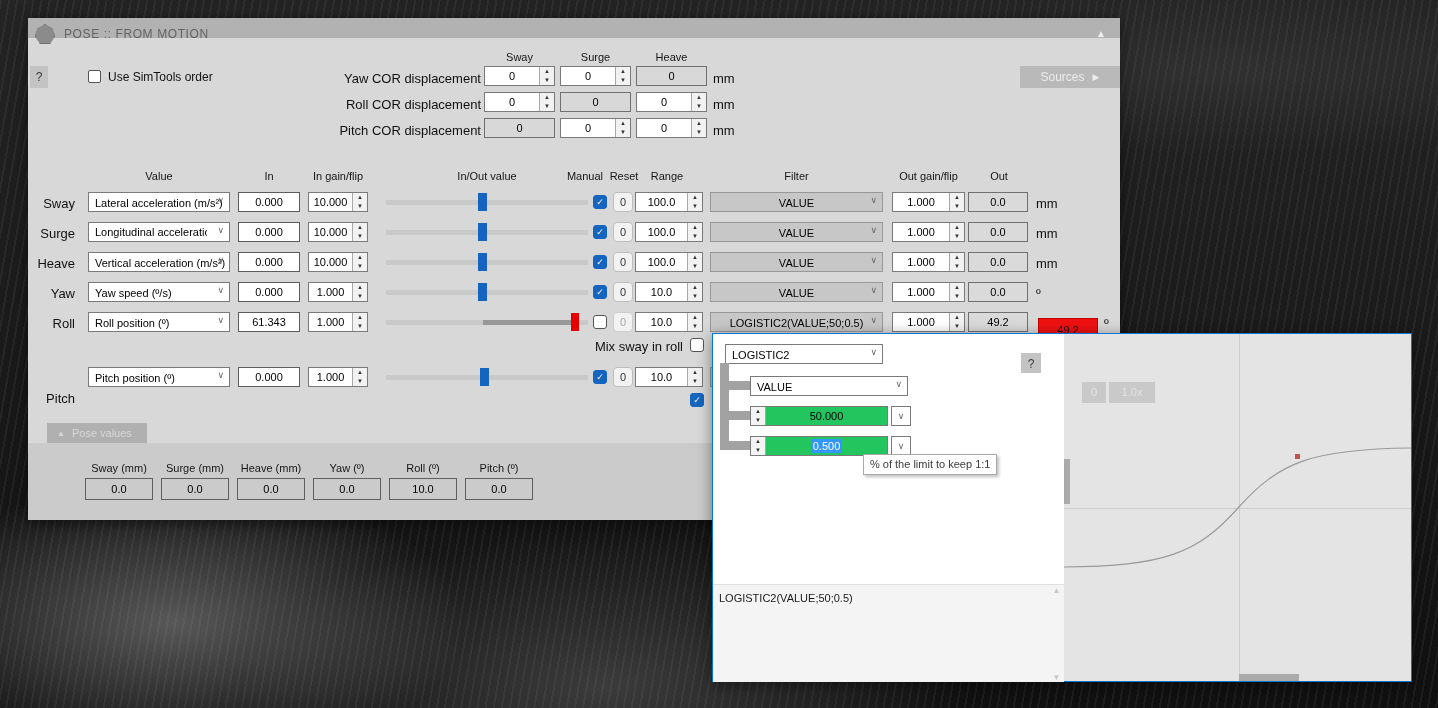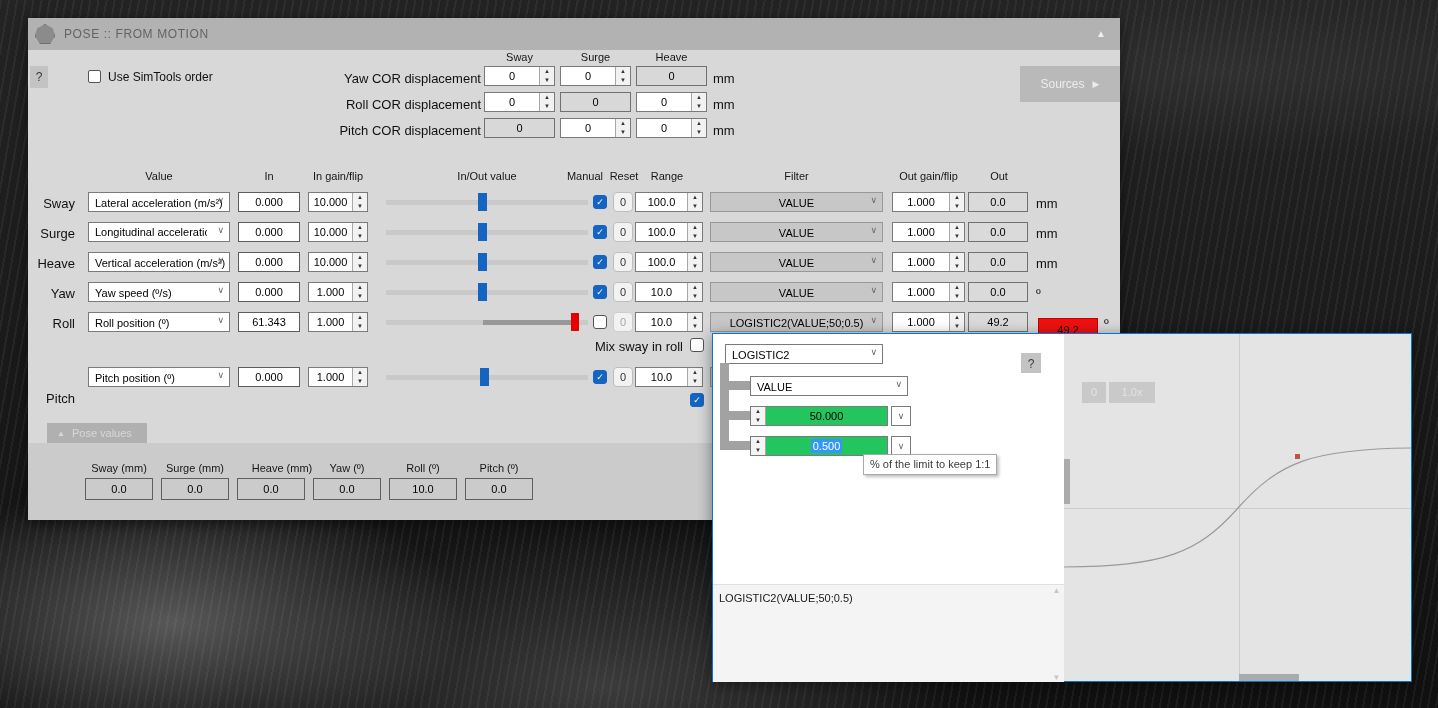--- a/index.html
+++ b/index.html
@@ -13,21 +13,21 @@
       radial-gradient(ellipse 350px 160px at 72% 80%, rgba(120,120,120,.22), transparent 70%),
       radial-gradient(ellipse 600px 120px at 85% 10%, rgba(90,90,90,.25), transparent 70%),
       repeating-linear-gradient(100deg, rgba(255,255,255,.05) 0 2px, transparent 2px 8px),
       linear-gradient(#242424,#101010);
     position:relative;
   }
   .abs { position:absolute; }
 
   
   .window { left:28px; top:18px; width:1092px; height:502px; background:#d8d8d8; box-shadow:0 3px 14px rgba(0,0,0,.55); z-index:2; }
-  .titlebar { left:0; top:0; width:100%; height:32px; background:#b2b2b2;padding-left:18px; }
+  .titlebar { left:0; top:0; width:100%; height:20px; background:#b2b2b2;padding-left:18px; }
   .app-icon { left:7px; top:6px; width:20px; height:20px; background:#8b8b8b; border:1px solid #6f6f6f;
     clip-path:polygon(50% 0%,90% 22%,100% 62%,75% 100%,25% 100%,0% 62%,10% 22%); }
   .title-text { left:36px; top:9px; font-size:12px; color:#636363; letter-spacing:.6px; }
   .collapse { right:14px; top:10px; font-size:10px; color:#efefef; position:absolute; }
 
   .help-btn { width:18px; height:22px; background:#c3c3c3; color:#3a3a3a; font-size:12px; text-align:center; line-height:22px; }
   .cb { width:13px; height:13px; background:#fff; border:1px solid #555; border-radius:2px; display:flex; align-items:center; justify-content:center; }
   .cb.checked { background:#1565c0; border-color:#1565c0; }
   .cb .mark { color:#fff; font-size:9px; line-height:1; }
   .lbl { font-size:13px; color:#111; }
@@ -151,21 +151,21 @@
   </div>
   <div class="abs spin" style="left:608px;top:100px;width:71px;">
     <span class="v">0</span>
     <span class="arr">
         <span>▲</span>
         <span>▼</span>
       </span>
   </div>
   <div class="abs lbl" style="left:685px;top:105px;">mm</div>
 
-  <div class="abs btn-gray" style="left:992px;top:48px;width:100px;height:36px;">
+  <div class="abs btn-gray" style="left:992px;top:48px;width:100px;height:22px;">
     <span>Sources</span>
     <span style="font-size:9px;">▶</span>
   </div>
 
   <div class="hdr" style="left:60px;top:152px;width:142px;">Value</div>
   <div class="hdr" style="left:210px;top:152px;width:62px;">In</div>
   <div class="hdr" style="left:280px;top:152px;width:60px;">In gain/flip</div>
   <div class="hdr" style="left:358px;top:152px;width:202px;">In/Out value</div>
   <div class="hdr" style="left:529px;top:152px;width:56px;">Manual</div>
   <div class="hdr" style="left:568px;top:152px;width:56px;">Reset</div>
@@ -389,21 +389,21 @@
       <span class="mark">✓</span>
     </div>
 
   <div class="abs pose-tab" style="left:19px;top:405px;width:100px;height:20px;">
     <span style="font-size:8px;">▲</span>
     <span>Pose values</span>
   </div>
   <div class="abs pose-panel" style="left:0;top:425px;width:1092px;height:77px;">
     <div class="hdr" style="left:57px;top:19px;width:68px;">Sway (mm)</div>
     <div class="hdr" style="left:133px;top:19px;width:68px;">Surge (mm)</div>
-    <div class="hdr" style="left:209px;top:19px;width:68px;margin-left:11px;">Heave (mm)</div>
+    <div class="hdr" style="left:209px;top:19px;width:68px;">Heave (mm)</div>
     <div class="hdr" style="left:285px;top:19px;width:68px;">Yaw (º)</div>
     <div class="hdr" style="left:361px;top:19px;width:68px;">Roll (º)</div>
     <div class="hdr" style="left:437px;top:19px;width:68px;">Pitch (º)</div>
     <div class="abs pose-box" style="left:57px;top:35px;">0.0</div>
     <div class="abs pose-box" style="left:133px;top:35px;">0.0</div>
     <div class="abs pose-box" style="left:209px;top:35px;">0.0</div>
     <div class="abs pose-box" style="left:285px;top:35px;">0.0</div>
     <div class="abs pose-box" style="left:361px;top:35px;">10.0</div>
     <div class="abs pose-box" style="left:437px;top:35px;">0.0</div>
   </div>

